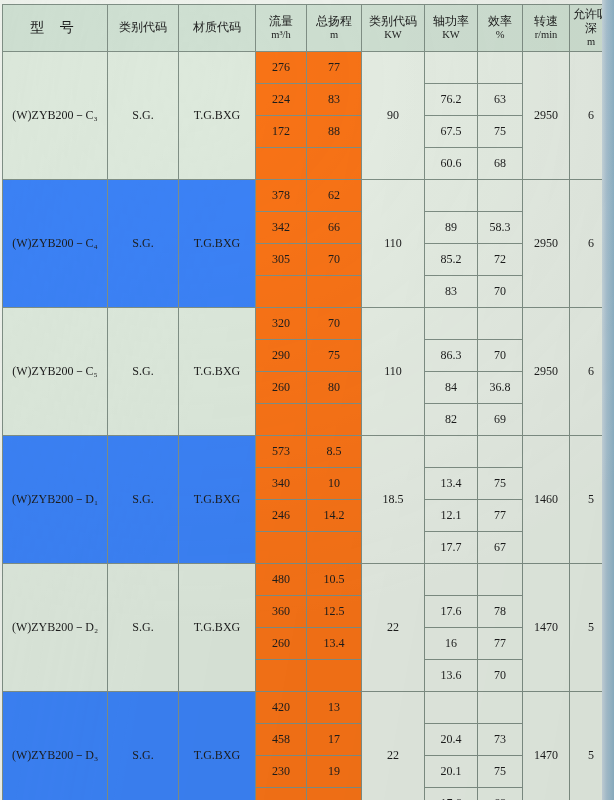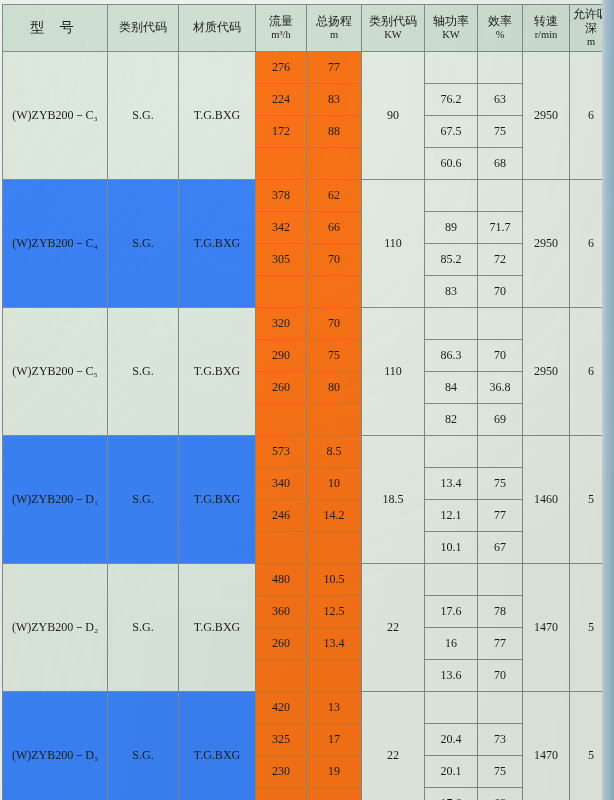--- a/index.html
+++ b/index.html
@@ -189,21 +189,21 @@
             <td class="motor" rowspan="4">110</td>
             <td class="shaft"></td>
             <td class="eff"></td>
             <td class="speed" rowspan="4">2950</td>
             <td class="suction" rowspan="4">6</td>
           </tr>
           <tr class="grp-b">
             <td class="flow">342</td>
             <td class="head">66</td>
             <td class="shaft">89</td>
-            <td class="eff">71.7</td>
+            <td class="eff">58.3</td>
           </tr>
           <tr class="grp-b">
             <td class="flow">305</td>
             <td class="head">70</td>
             <td class="shaft">85.2</td>
             <td class="eff">72</td>
           </tr>
           <tr class="grp-b">
             <td class="flow"></td>
             <td class="head"></td>
@@ -260,21 +260,21 @@
           </tr>
           <tr class="grp-b">
             <td class="flow">246</td>
             <td class="head">14.2</td>
             <td class="shaft">12.1</td>
             <td class="eff">77</td>
           </tr>
           <tr class="grp-b">
             <td class="flow"></td>
             <td class="head"></td>
-            <td class="shaft">10.1</td>
+            <td class="shaft">17.7</td>
             <td class="eff">67</td>
           </tr>
           <tr class="grp-a">
             <td class="model-cell" rowspan="4">(W)ZYB200－D₂</td>
             <td class="code-cell" rowspan="4">S.G.</td>
             <td class="code-cell" rowspan="4">T.G.BXG</td>
             <td class="flow">480</td>
             <td class="head">10.5</td>
             <td class="motor" rowspan="4">22</td>
             <td class="shaft"></td>
@@ -306,21 +306,21 @@
             <td class="code-cell" rowspan="4">T.G.BXG</td>
             <td class="flow">420</td>
             <td class="head">13</td>
             <td class="motor" rowspan="4">22</td>
             <td class="shaft"></td>
             <td class="eff"></td>
             <td class="speed" rowspan="4">1470</td>
             <td class="suction" rowspan="4">5</td>
           </tr>
           <tr class="grp-b">
-            <td class="flow">325</td>
+            <td class="flow">458</td>
             <td class="head">17</td>
             <td class="shaft">20.4</td>
             <td class="eff">73</td>
           </tr>
           <tr class="grp-b">
             <td class="flow">230</td>
             <td class="head">19</td>
             <td class="shaft">20.1</td>
             <td class="eff">75</td>
           </tr>

